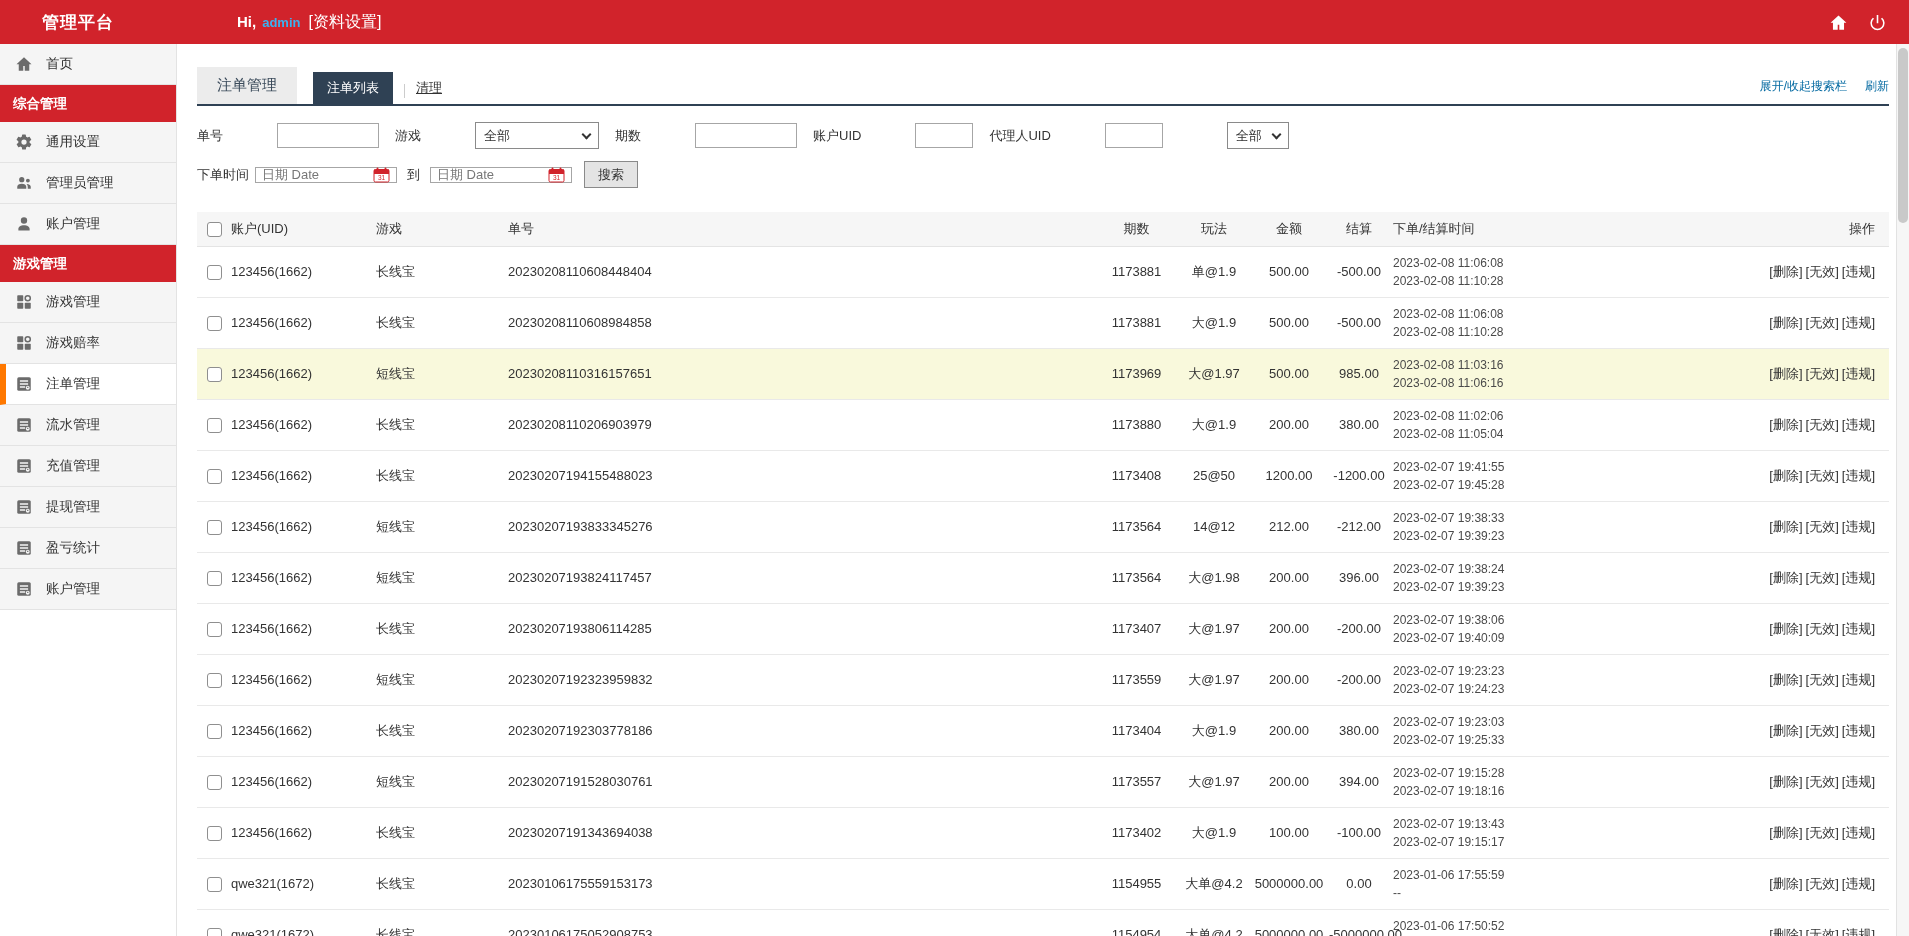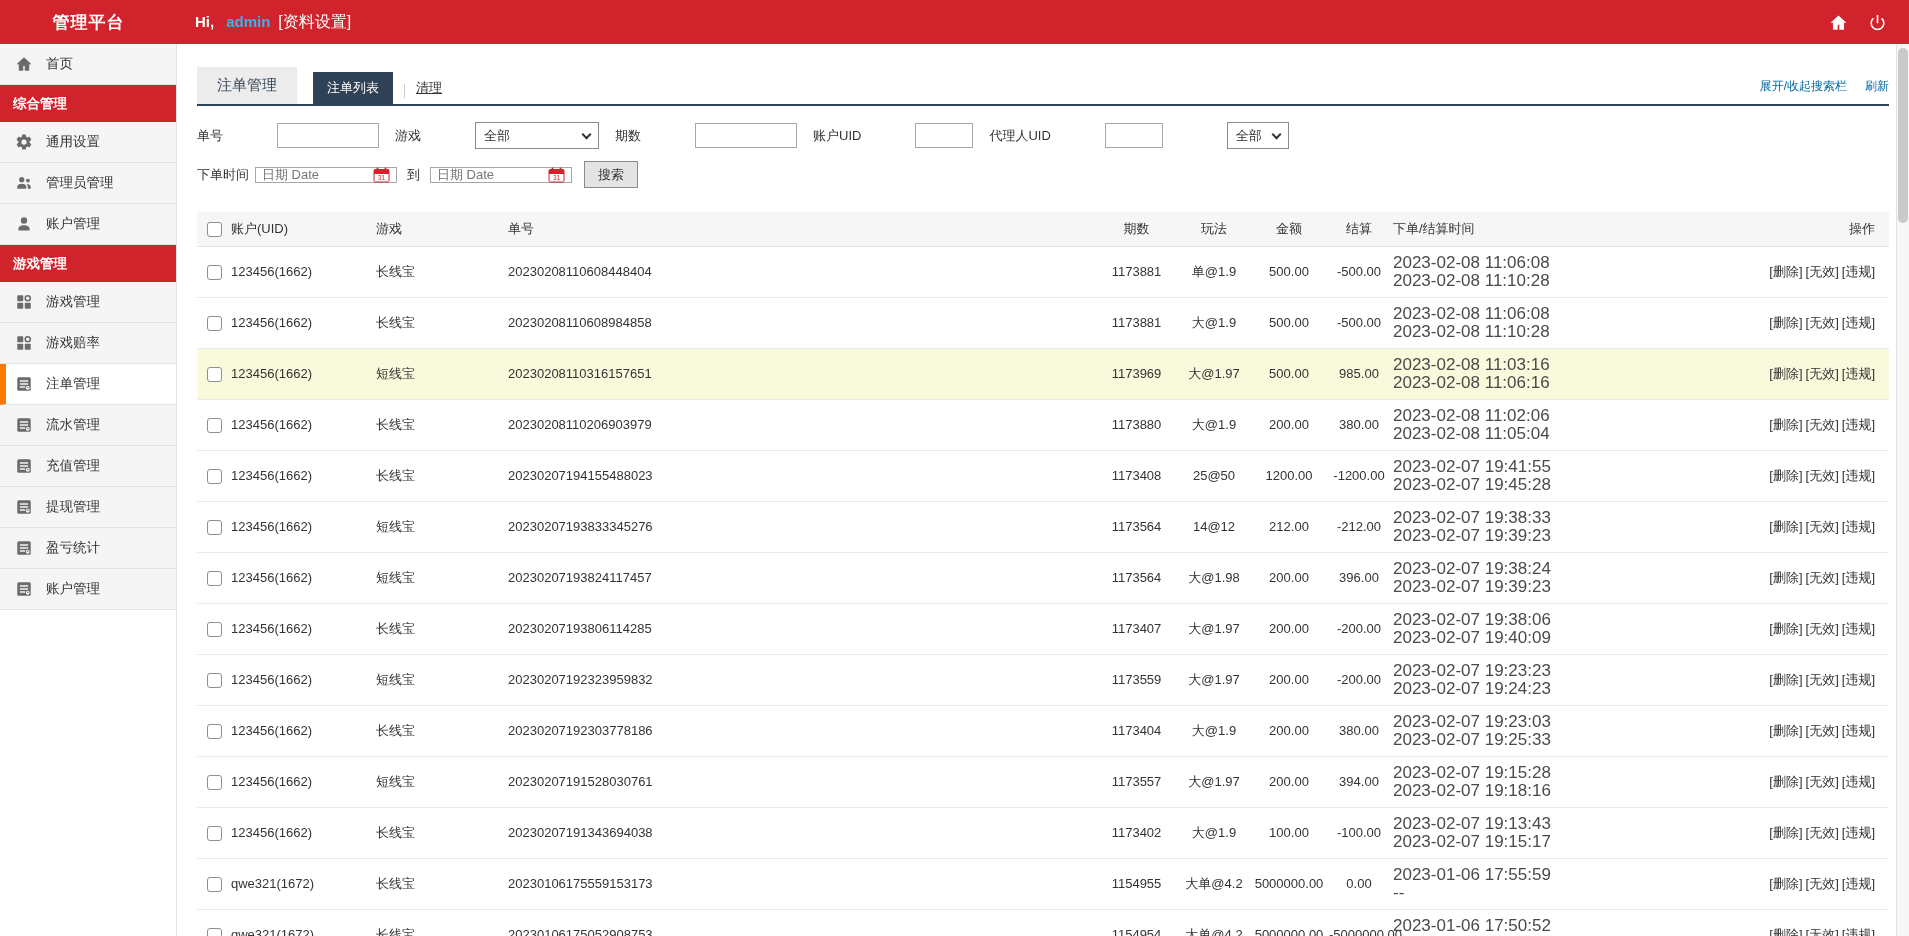--- a/index.html
+++ b/index.html
@@ -9,24 +9,24 @@
     --admin-blue:#3cb1f0;
     --highlight:#f9f9dc;
   }
   *{margin:0;padding:0;box-sizing:border-box;}
   html,body{width:1909px;height:936px;overflow:hidden;background:#fff;
     font-family:"Liberation Sans","DejaVu Sans",sans-serif;color:#333;}
   svg{display:block;}
 
   
   .topbar{height:44px;background:var(--red);display:flex;align-items:center;position:relative;}
-  .brand{width:177px;text-align:center;color:#fff;font-size:17px;font-weight:bold;letter-spacing:1px;}
+  .brand{width:177px;color:#fff;font-size:17px;font-weight:bold;letter-spacing:1px;margin-left:42px;}
   .greet{display:flex;align-items:baseline;margin-left:18px;}
   .greet .hi{color:#fff;font-weight:bold;font-size:15px;}
-  .greet .uname{color:var(--admin-blue);font-weight:bold;font-size:15px;margin-left:12px;}
+  .greet .uname{color:var(--admin-blue);font-weight:bold;font-size:13px;margin-left:6px;}
   .greet .profile{color:#fff;font-size:16px;margin-left:8px;cursor:pointer;}
   .top-icons{position:absolute;right:22px;top:0;height:100%;display:flex;align-items:center;gap:20px;}
   .top-icons .ticon{width:19px;height:19px;color:#fff;cursor:pointer;}
   .top-icons svg{width:100%;height:100%;fill:currentColor;}
 
   
   .sidebar{position:absolute;top:44px;left:0;bottom:0;width:177px;background:#fff;border-right:1px solid #e3e3e3;}
   .side-item{height:41px;display:flex;align-items:center;padding-left:15px;background:#f5f5f5;
     border-bottom:1px solid #e3e3e3;font-size:13.5px;color:#333;cursor:pointer;}
   .side-item .side-icon{width:18px;height:18px;color:#6b6b6b;margin-right:13px;flex:none;}
@@ -71,21 +71,21 @@
   table.grid{width:100%;border-collapse:collapse;table-layout:fixed;font-size:13px;color:#333;margin-top:6px;}
   table.grid thead th{background:#f6f6f6;height:34px;font-weight:normal;border-bottom:1px solid #e4e4e4;white-space:nowrap;}
   table.grid td{height:51px;border-bottom:1px solid #e9e9e9;white-space:nowrap;overflow:visible;}
   .al{text-align:left;padding-left:4px;}
   .ac{text-align:center;}
   .ar{text-align:right;padding-right:14px;}
   .cb-cell{padding-left:10px;text-align:left;}
   .checkbox{display:inline-block;width:15px;height:15px;border:1px solid #8f8f8f;border-radius:3px;
     background:#fff;cursor:pointer;vertical-align:middle;}
   tr.highlight td{background:var(--highlight);}
-  .time-cell div{line-height:18px;font-size:17px;color:#4a4a4a;}
+  .time-cell div{line-height:18px;font-size:12px;color:#4a4a4a;}
   .act-link{cursor:pointer;color:#333;margin-left:3px;}
 
   
   .scrollbar{position:absolute;top:44px;right:0;bottom:0;width:13px;background:#f6f6f6;border-left:1px solid #e2e2e2;}
   .scroll-thumb{position:absolute;top:4px;left:1px;width:10px;height:175px;background:#c9c9c9;border-radius:6px;}
 </style>
 </head>
 <body>
 
 <div class="topbar">

